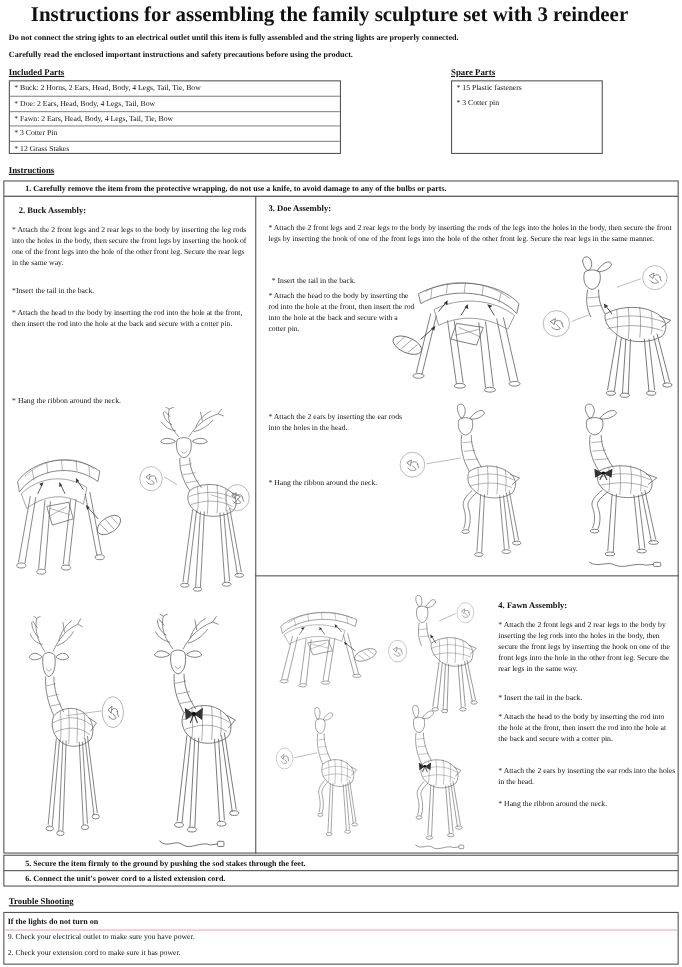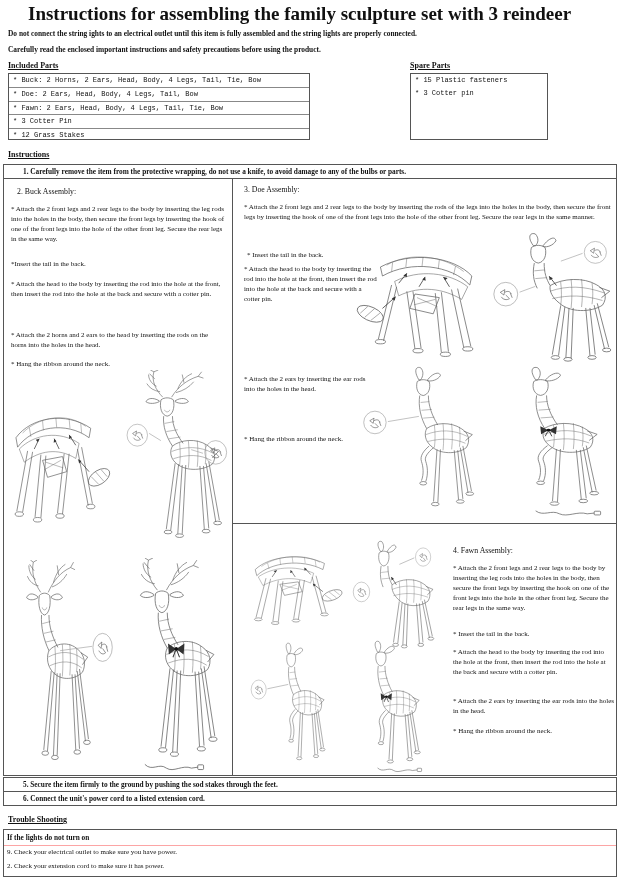--- a/index.html
+++ b/index.html
@@ -6,24 +6,24 @@
   html,body { background:#fff; }
   #page {
     position:relative; width:620px; height:879px; background:#fff;
     font-family:"Liberation Serif", serif; color:#111; overflow:hidden;
   }
   .abs { position:absolute; }
   .h1 { font-size:19px; font-weight:bold; white-space:nowrap;margin-left:20px; }
   .warn { font-size:7.4px; font-weight:bold; white-space:nowrap; }
   .sec-head { font-size:8px; font-weight:bold; text-decoration:underline; white-space:nowrap; }
   .box { border:1px solid #555; background:#fff; }
-  .parts-row { font-size:7px; line-height:12.8px; padding-left:4px; border-bottom:1px solid #888; white-space:nowrap; overflow:hidden;font-family:Liberation Mono, monospace; }
+  .parts-row { font-size:7px; line-height:12.8px; padding-left:4px; border-bottom:1px solid #888; white-space:nowrap; overflow:hidden; }
   .parts-row.noline { border-bottom:none; }
   .bold-line { font-size:7.3px; font-weight:bold; line-height:14px; padding-left:19px; white-space:nowrap; overflow:hidden; }
-  .assembly-head { font-size:7.8px; font-weight:normal; white-space:nowrap;text-align:center; }
+  .assembly-head { font-size:7.8px; font-weight:bold; white-space:nowrap;text-align:center; }
   .bullet { font-size:7px; line-height:10px; }
   .divider { background:#555; }
   svg.diagram { position:absolute; overflow:visible; }
   svg.diagram * { vector-effect: non-scaling-stroke; }
   .ts-cond { font-size:7.3px; font-weight:bold; line-height:15px; padding-left:3px; border-bottom:1px solid #fca5a5; }
   .ts-step { font-size:7px; line-height:13.5px; padding-left:3px; }
 </style>
 </head>
 <body>
 
@@ -193,21 +193,20 @@
   <div class="abs box bold-line" style="left:3px;top:164px;width:614px;height:15px">1. Carefully remove the item from the protective wrapping, do not use a knife, to avoid damage to any of the bulbs or parts.</div>
 
   <div class="abs box" style="left:3px;top:178px;width:614px;height:598px"></div>
   <div class="abs divider" style="left:232px;top:178px;width:1px;height:598px"></div>
   <div class="abs divider" style="left:232px;top:523px;width:385px;height:1px"></div>
 
   <div class="abs assembly-head" style="left:17px;top:187px">2. Buck Assembly:</div>
   <div class="abs bullet" style="left:11px;top:204px;width:214px">* Attach the 2 front legs and 2 rear legs to the body by inserting the leg rods into the holes in the body, then secure the front legs by inserting the hook of one of the front legs into the hole of the other front leg. Secure the rear legs in the same way.</div>
   <div class="abs bullet" style="left:11px;top:259px;width:214px">*Insert the tail in the back.</div>
   <div class="abs bullet" style="left:11px;top:279px;width:212px">* Attach the head to the body by inserting the rod into the hole at the front, then insert the rod into the hole at the back and secure with a cotter pin.</div>
-  <div class="abs bullet" style="left:11px;top:330px;width:214px">* Attach the 2 horns and 2 ears to the head by inserting the rods on the horns into the holes in the head.</div>
   <div class="abs bullet" style="left:11px;top:359px;width:214px">* Hang the ribbon around the neck.</div>
 
   <svg class="diagram" style="left:6px;top:400px;width:108px;height:132px" viewBox="0 0 130 140" preserveAspectRatio="none">
     <use href="#sym-exploded"></use>
   </svg>
   <svg class="diagram" style="left:112px;top:370px;width:118px;height:172px" viewBox="0 0 140 190" preserveAspectRatio="none">
     <use href="#sym-buck-full" x="14" y="0" width="126" height="190"></use>
     <use href="#sym-magnifier" x="16" y="58" width="28" height="28"></use>
     <line x1="44" y1="70" x2="58" y2="78" stroke="#999" stroke-width="0.6"></line>
     <use href="#sym-magnifier" x="108" y="76" width="30" height="30"></use>

